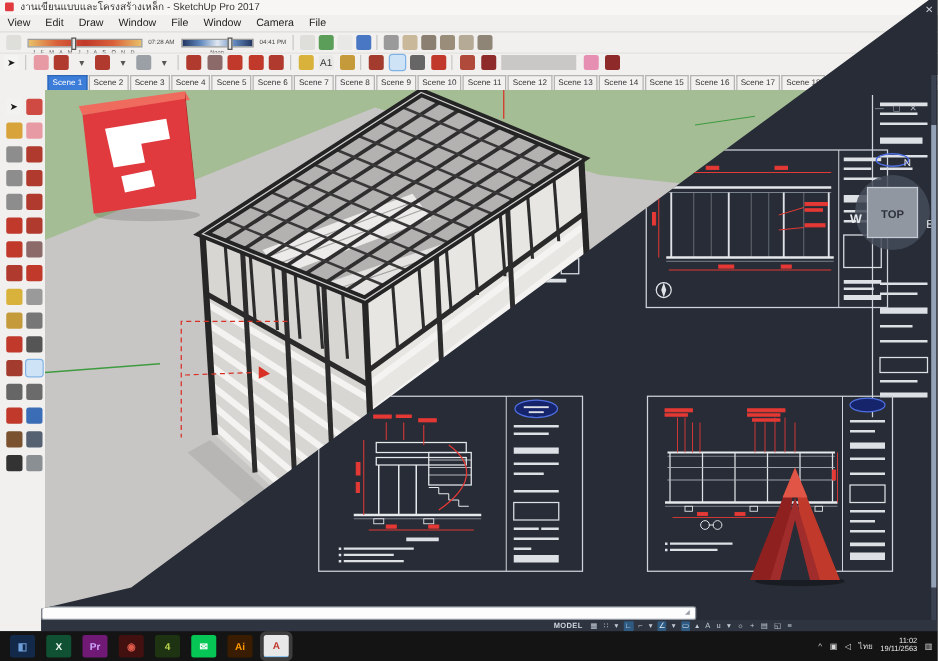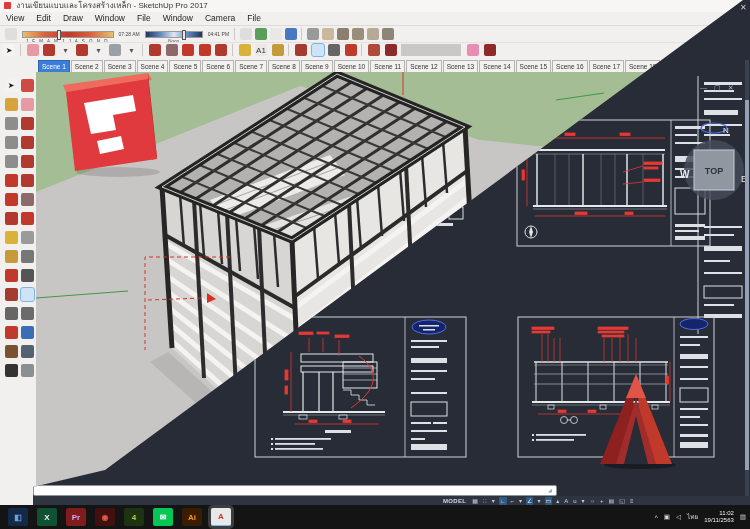--- a/index.html
+++ b/index.html
@@ -590,21 +590,21 @@
           <span class="sb-icon">≡</span>
         </span>
     </div>
   </div>
 
   <div class="taskbar">
     <div class="tb-apps">
 
     <span class="tb-app" style="background: rgb(19, 41, 74); color: rgb(111, 159, 216);">◧</span>
         <span class="tb-app" style="background: rgb(15, 81, 50); color: rgb(233, 245, 238);">X</span>
-        <span class="tb-app" style="background: #7f1d1d; color: rgb(207, 169, 255);">Pr</span>
+        <span class="tb-app" style="background: #701a75; color: rgb(207, 169, 255);">Pr</span>
         <span class="tb-app" style="background: rgb(67, 16, 16); color: rgb(224, 91, 75);">◉</span>
         <span class="tb-app" style="background: rgb(30, 51, 18); color: rgb(184, 212, 74);">4</span>
         <span class="tb-app" style="background: rgb(6, 199, 85); color: rgb(255, 255, 255);">✉</span>
         <span class="tb-app" style="background: rgb(58, 29, 0); color: rgb(255, 154, 0);">Ai</span>
         <span class="tb-app active" style="background: rgb(232, 232, 232); color: rgb(192, 57, 43);">A</span>
       </div>
     <div class="tray">
       <span class="tico">^</span>
       <span class="tico">▣</span>
       <span class="tico">◁</span>

